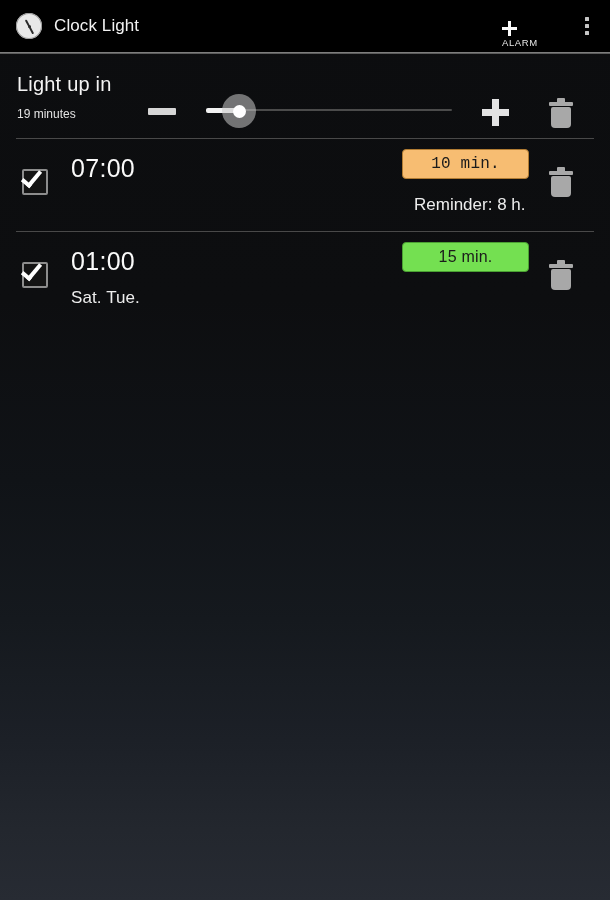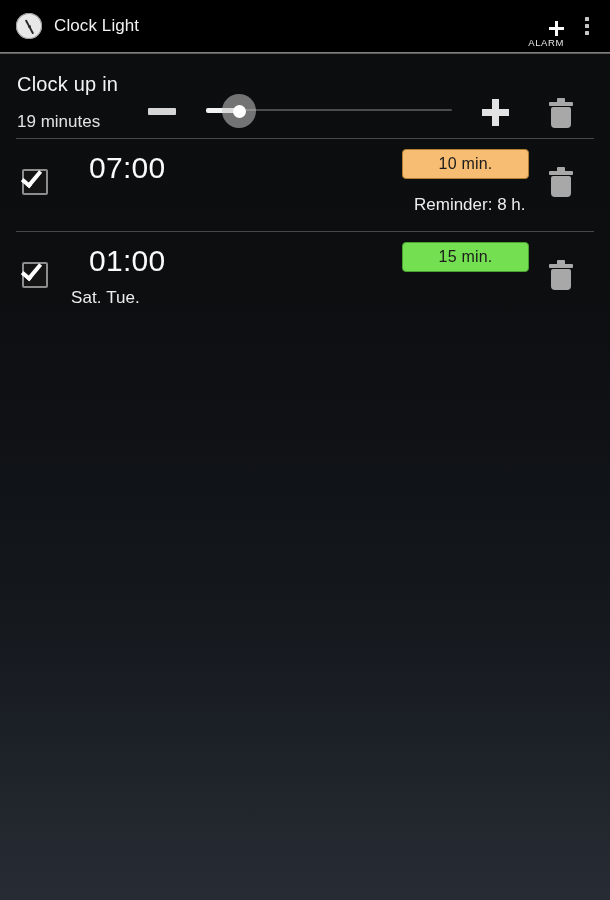--- a/index.html
+++ b/index.html
@@ -53,21 +53,21 @@
     position:absolute; width:3px; height:3px; border-radius:50%;
     background:#2a2a2a; left:11.5px; top:11.5px;
   }
   .app-title {
     color:#f2f2f2; font-size:17px; margin-left:12px;
     letter-spacing:.1px; white-space:nowrap;
   }
 
   .header-actions { display:flex; align-items:center; }
   .add-alarm-btn {
-    display:flex; flex-direction:column; align-items:flex-end;
+    display:flex; flex-direction:column; align-items:flex-start;
     justify-content:center; width:62px; height:52px;
     padding-top:16px; cursor:pointer;
   }
   .plus-glyph {
     position:relative; width:15px; height:15px; flex:none;
   }
   .plus-glyph::before, .plus-glyph::after {
     content:""; position:absolute; background:#fafafa;
   }
   .plus-glyph::before { left:6px; top:0; width:3px; height:15px; }
@@ -86,21 +86,21 @@
     position:absolute; top:52px; left:0; width:610px; height:2px;
     background:linear-gradient(to bottom,#8e8e8e,#4a4a4a);
   }
 
   
   .wake-section {
     position:absolute; top:60px; left:0; width:610px; height:79px;
   }
   .wake-labels { position:absolute; left:17px; top:12px; }
   .wake-title { color:#f4f4f4; font-size:20px; line-height:24px; letter-spacing:.2px; }
-  .wake-value { color:#e2e2e2; font-size:17px; line-height:20px; margin-top:16px; }
+  .wake-value { color:#e2e2e2; font-size:12px; line-height:20px; margin-top:8px; }
 
   .minus-btn {
     position:absolute; left:146px; top:101px;
     width:32px; height:20px; cursor:pointer;
     display:flex; align-items:center; justify-content:center;
   }
   .minus-glyph { width:28px; height:7px; background:#d6d6d6; border-radius:1px; }
 
   .slider {
     position:absolute; left:206px; top:104px; width:246px; height:14px;
@@ -173,22 +173,22 @@
   }
   .alarm-check .tick {
     position:absolute; left:4px; top:-2px;
     width:11px; height:20px;
     border-right:4px solid #ffffff;
     border-bottom:4px solid #ffffff;
     transform:rotate(40deg);
   }
 
   .alarm-time {
-    position:absolute; left:89px; top:14px;
-    color:#fafafa; font-size:30px; line-height:30px; letter-spacing:.3px;
+    position:absolute; left:71px; top:14px;
+    color:#fafafa; font-size:25px; line-height:30px; letter-spacing:.3px;
   }
   .alarm-days {
     position:absolute; left:71px; top:55px;
     color:#ededed; font-size:17px; line-height:22px; letter-spacing:.1px;
   }
 
   .alarm-badge {
     position:absolute; left:402px; top:10px;
     width:127px; height:30px; border-radius:4px;
     display:flex; align-items:center; justify-content:center;
@@ -225,21 +225,21 @@
         <span></span>
         <span></span>
         <span></span>
       </div>
     </div>
   </div>
   <div class="header-rule"></div>
 
   <div class="wake-section">
     <div class="wake-labels">
-      <div class="wake-title">Clock up in</div>
+      <div class="wake-title">Light up in</div>
       <div class="wake-value">19 minutes</div>
     </div>
   </div>
 
   <div class="minus-btn">
     <span class="minus-glyph"></span>
   </div>
 
   <div class="slider">
     <div class="slider-track" style="background: rgb(75, 75, 75);"></div>
@@ -262,21 +262,21 @@
   </div>
 
   <div class="section-rule" style="top:138px;"></div>
 
   <div class="alarm-row" style="top:139px;">
     <div class="alarm-check">
       <span class="box"></span>
       <span class="tick"></span>
     </div>
     <div class="alarm-time">07:00</div>
-    <div class="alarm-badge" id="badge0" style="background: rgb(247, 189, 114); border: 1px solid rgb(177, 124, 51);">10 min.</div>
+    <div class="alarm-badge" id="badge0" style="background: rgb(247, 189, 114); border: 1px solid rgb(177, 124, 51); font-family: Liberation Mono, monospace;">10 min.</div>
     <div class="alarm-reminder">Reminder: 8 h.</div>
     <div class="alarm-trash">
       <span class="trash">
         <span class="handle"></span>
         <span class="lid"></span>
         <span class="body"></span>
       </span>
     </div>
   </div>
 

